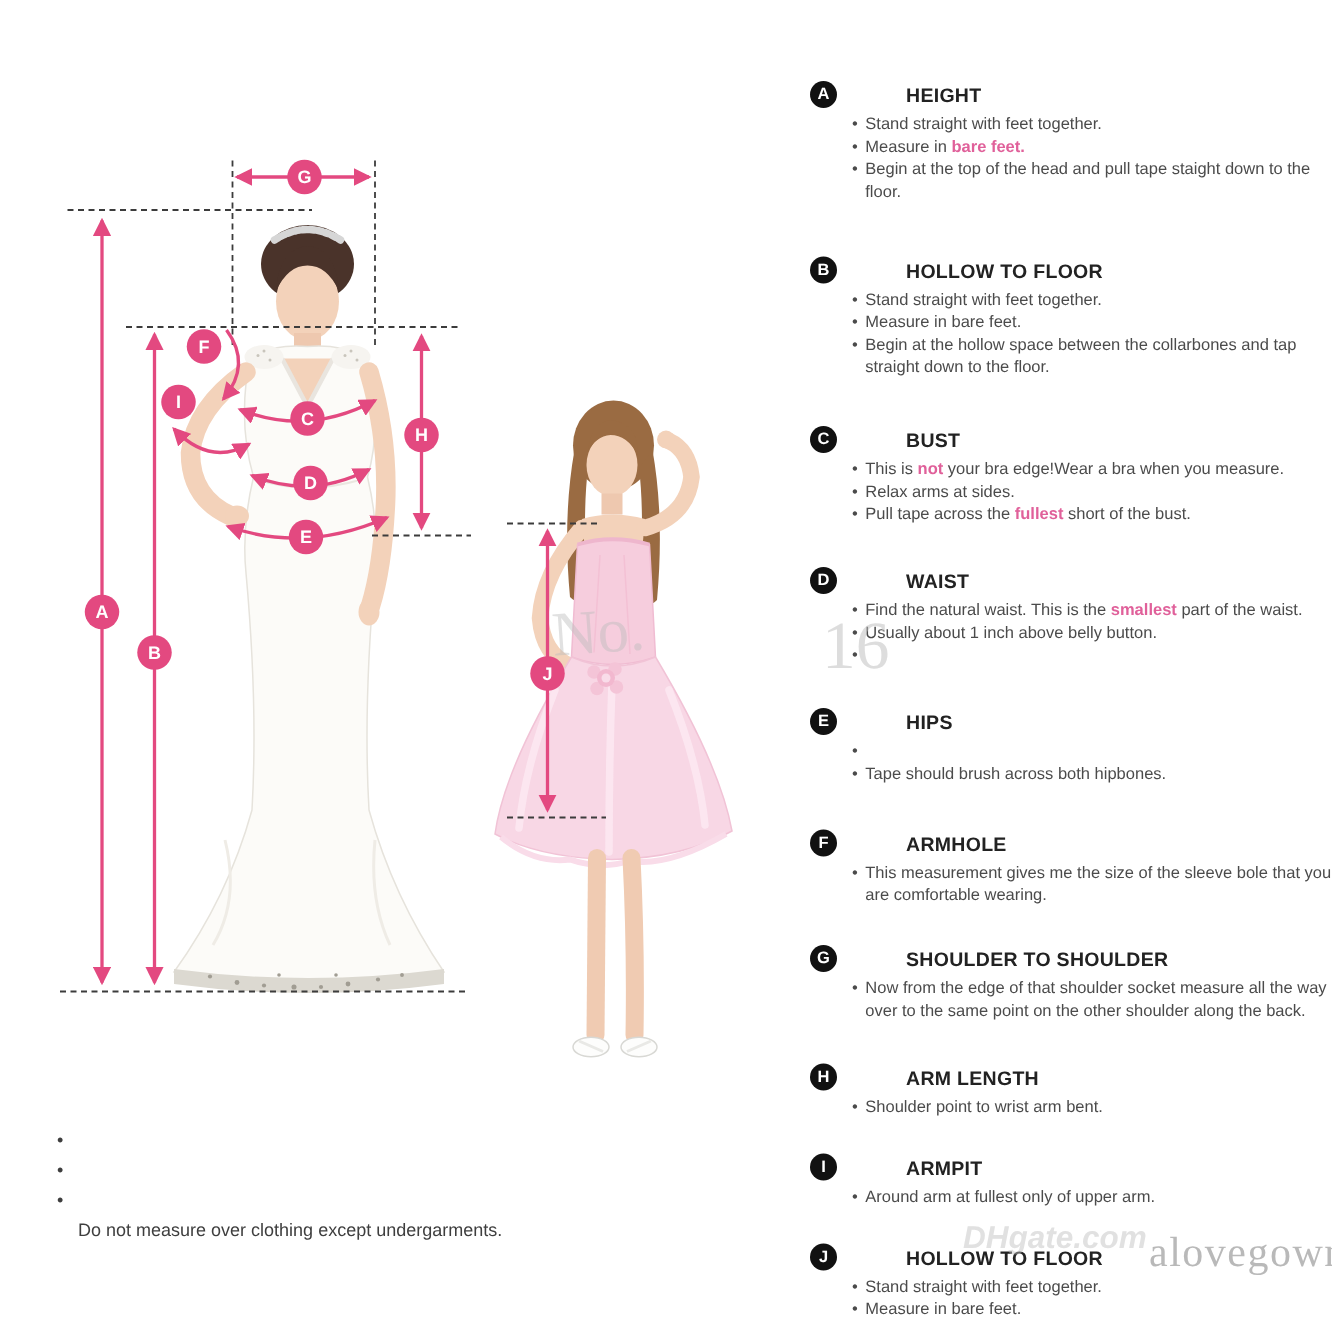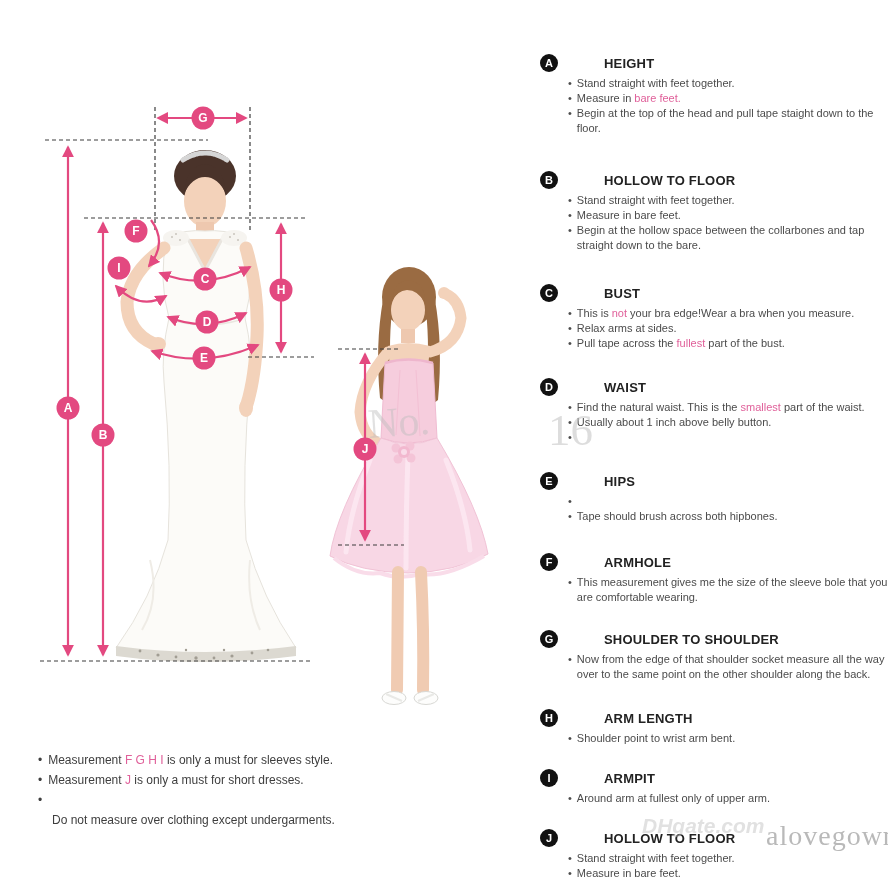--- a/index.html
+++ b/index.html
@@ -18,21 +18,21 @@
   .m-section:nth-child(8){margin-bottom:23px;}
   .m-section:nth-child(9){margin-bottom:23px;}
   .m-head{display:flex;align-items:center;gap:10px;}
   .badge{width:18px;height:18px;border-radius:50%;background:#111;color:#fff;
          font-weight:bold;font-size:11px;display:flex;align-items:center;
          justify-content:center;flex:0 0 18px;}
   .m-title{font-weight:bold;font-size:13px;color:#222;letter-spacing:.2px;padding-left:36px;}
   .m-bullets{margin:4px 0 0 28px;}
   .bullet{font-size:11px;line-height:15px;color:#4b4b4b;display:flex;}
   .bullet .dot{margin-right:5px;color:#4b4b4b;}
-  .hl{color:var(--hl,#e0609a);}
+  .hl{color:var(--hl,#e0609a);font-weight:bold;}
 
   
   .notes{position:absolute;left:38px;top:750px;width:466px;}
   .note-line{font-size:12px;line-height:20px;color:#3e3e3e;display:flex;}
   .note-line .dot{margin-right:6px;}
   .note-line.cont{padding-left:14px;}
 
   
   .wm{position:absolute;pointer-events:none;color:#bdbdbd;}
   .wm-no{left:368px;top:398px;font-size:42px;font-family:"Liberation Serif",serif;
@@ -233,41 +233,41 @@
           <div class="bullet">
             <span class="dot">•</span>
             <span><span>Stand straight with feet together.</span></span>
           </div>
           <div class="bullet">
             <span class="dot">•</span>
             <span><span>Measure in bare feet.</span></span>
           </div>
           <div class="bullet">
             <span class="dot">•</span>
-            <span><span>Begin at the hollow space between  the collarbones and tap straight down to the bare.</span></span>
+            <span><span>Begin at the hollow space between  the collarbones and tap straight down to the floor.</span></span>
           </div>
         </div>
       </div>
       <div class="m-section">
         <div class="m-head">
           <span class="badge">C</span>
           <span class="m-title">BUST</span>
         </div>
         <div class="m-bullets">
           <div class="bullet">
             <span class="dot">•</span>
             <span><span>This is </span><span class="hl">not</span><span> your bra edge!Wear a bra when you measure.</span></span>
           </div>
           <div class="bullet">
             <span class="dot">•</span>
             <span><span>Relax arms at sides.</span></span>
           </div>
           <div class="bullet">
             <span class="dot">•</span>
-            <span><span>Pull tape across the </span><span class="hl">fullest</span><span> part of the bust.</span></span>
+            <span><span>Pull tape across the </span><span class="hl">fullest</span><span> short of the bust.</span></span>
           </div>
         </div>
       </div>
       <div class="m-section">
         <div class="m-head">
           <span class="badge">D</span>
           <span class="m-title">WAIST</span>
         </div>
         <div class="m-bullets">
           <div class="bullet">
@@ -360,25 +360,23 @@
             <span class="dot">•</span>
             <span><span>Measure in bare feet.</span></span>
           </div>
         </div>
       </div>
     </div>
 
   <div class="notes" id="notes">
       <div class="note-line">
         <span class="dot">•</span>
-        <span><span>Measurement </span><span class="hl">F G H I</span><span> is only a must for sleeves style.</span></span>
       </div>
       <div class="note-line">
         <span class="dot">•</span>
-        <span><span>Measurement </span><span class="hl">J</span><span> is only a must for short dresses.</span></span>
       </div>
       <div class="note-line">
         <span class="dot">•</span>
       </div>
       <div class="note-line cont">
         <span><span>Do not measure over clothing except undergarments.</span></span>
       </div>
     </div>
 
   <div class="wm wm-no">No.</div>

